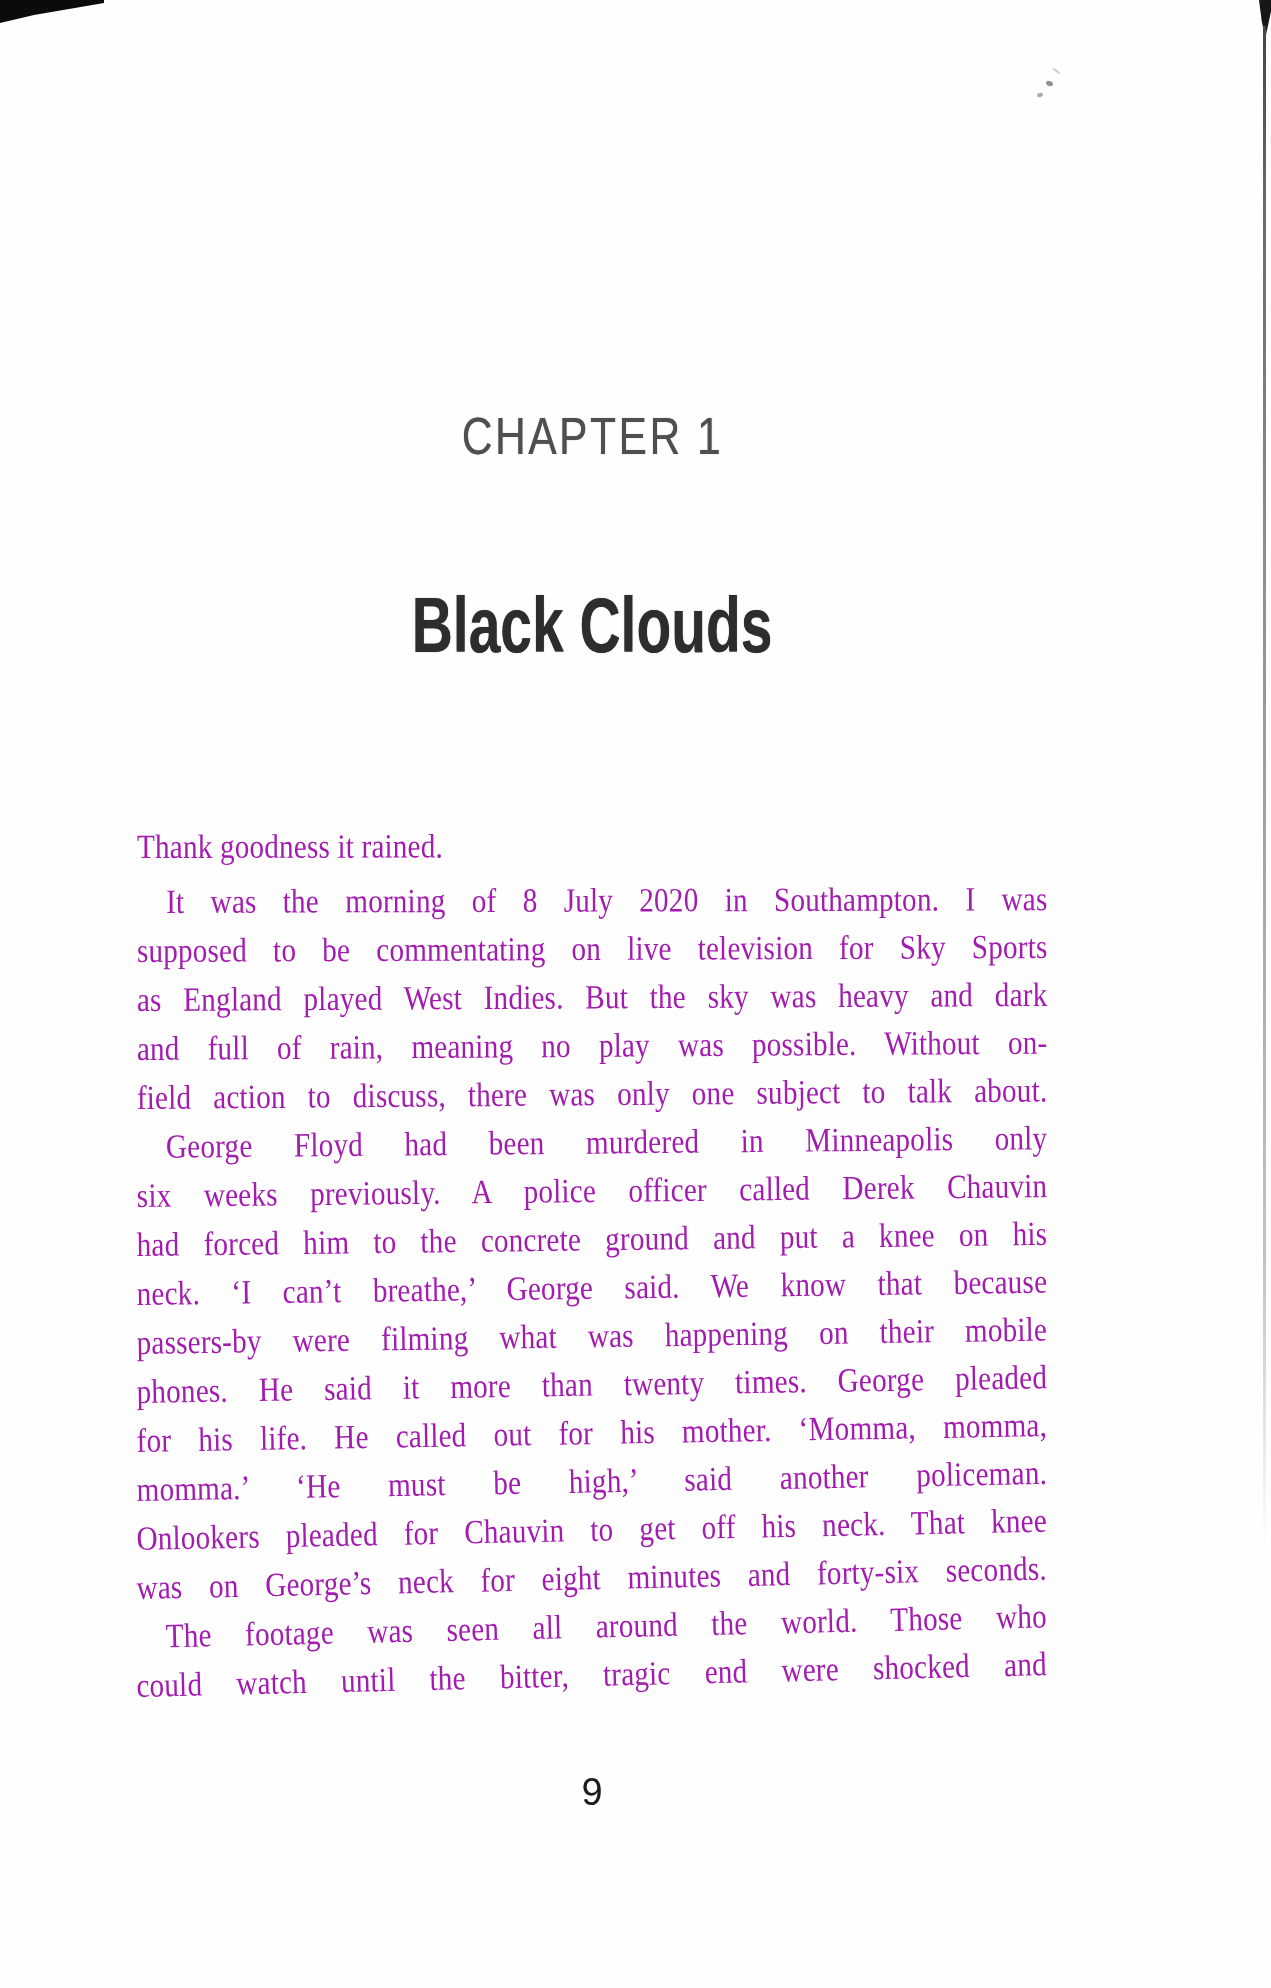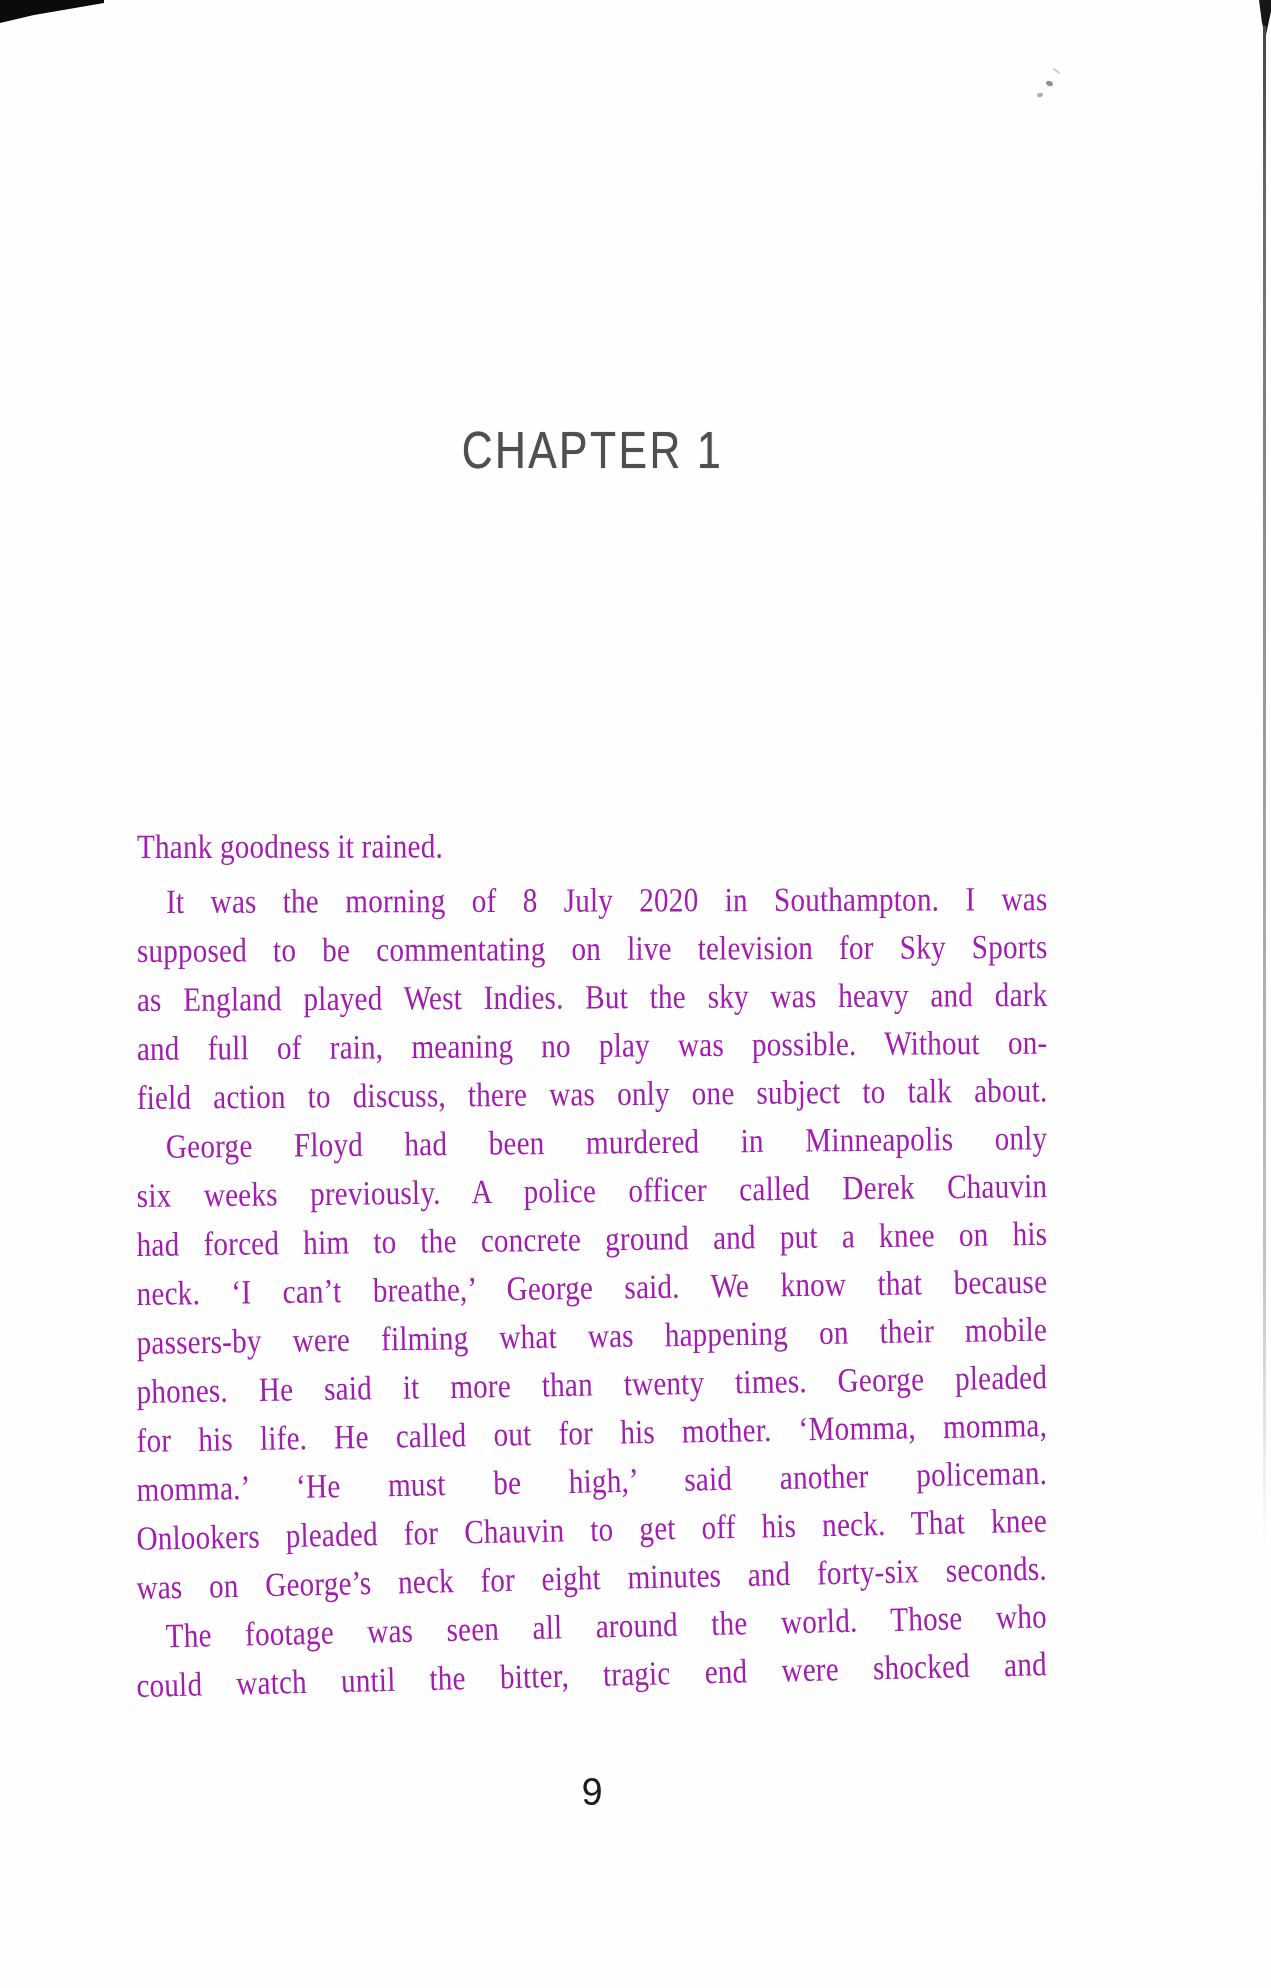--- a/index.html
+++ b/index.html
@@ -35,21 +35,21 @@
       #454545 0%, #6b6b6b 12%, #8e8e8e 35%,
       #ababab 60%, #c4c4c4 82%, rgba(210,210,210,0) 100%);
   }
   .fleck { position: absolute; border-radius: 50%; }
   .fleck-a { left: 1046px; top: 81px; width: 7px; height: 5px; background: #8f8f8f; transform: rotate(25deg); }
   .fleck-b { left: 1037px; top: 93px; width: 6px; height: 4px; background: #ababab; transform: rotate(-15deg); }
   .fleck-c { left: 1052px; top: 70px; width: 9px; height: 2px; background: #c9c9c9; transform: rotate(38deg); }
 
   
   .chapter-label {
-    position: absolute; left: 137px; top: 424px; width: 910px;
+    position: absolute; left: 137px; top: 410px; width: 910px;
     text-align: center;
     font-family: "Liberation Sans", "DejaVu Sans", sans-serif;
     font-size: 52px; line-height: 52px; font-weight: 400;
     letter-spacing: 3px;
     color: #4f4f4f;
     text-shadow: 0 0 1px #6f6f6f;
   }
   .chapter-label .condense { display: inline-block; transform: scaleX(0.82); transform-origin: 50% 50%; }
   .chapter-title {
     position: absolute; left: 137px; top: 586px; width: 910px;
@@ -95,20 +95,23 @@
   <div class="wedge-tl"></div>
   <div class="corner-tr"></div>
   <div class="edge-line-right"></div>
   <div class="fleck fleck-a"></div>
   <div class="fleck fleck-b"></div>
   <div class="fleck fleck-c"></div>
 
   <div class="chapter-label">
     <span class="condense">CHAPTER 1</span>
   </div>
+  <div class="chapter-title">
+    <span class="condense">Black Clouds</span>
+  </div>
 
   <div class="body-text">
       <div class="line" style="--tilt: -0.100deg;">Thank goodness it rained.</div>
       <div class="para-gap"></div>
       <div class="line just indent" style="--tilt: -0.175deg;">It was the morning of 8 July 2020 in Southampton. I was</div>
       <div class="line just" style="--tilt: -0.250deg;">supposed to be commentating on live television for Sky Sports</div>
       <div class="line just" style="--tilt: -0.325deg;">as England played West Indies. But the sky was heavy and dark</div>
       <div class="line just" style="--tilt: -0.400deg;">and full of rain, meaning no play was possible. Without on-</div>
       <div class="line just" style="--tilt: -0.475deg;">field action to discuss, there was only one subject to talk about.</div>
       <div class="line just indent" style="--tilt: -0.550deg;">George Floyd had been murdered in Minneapolis only</div>

